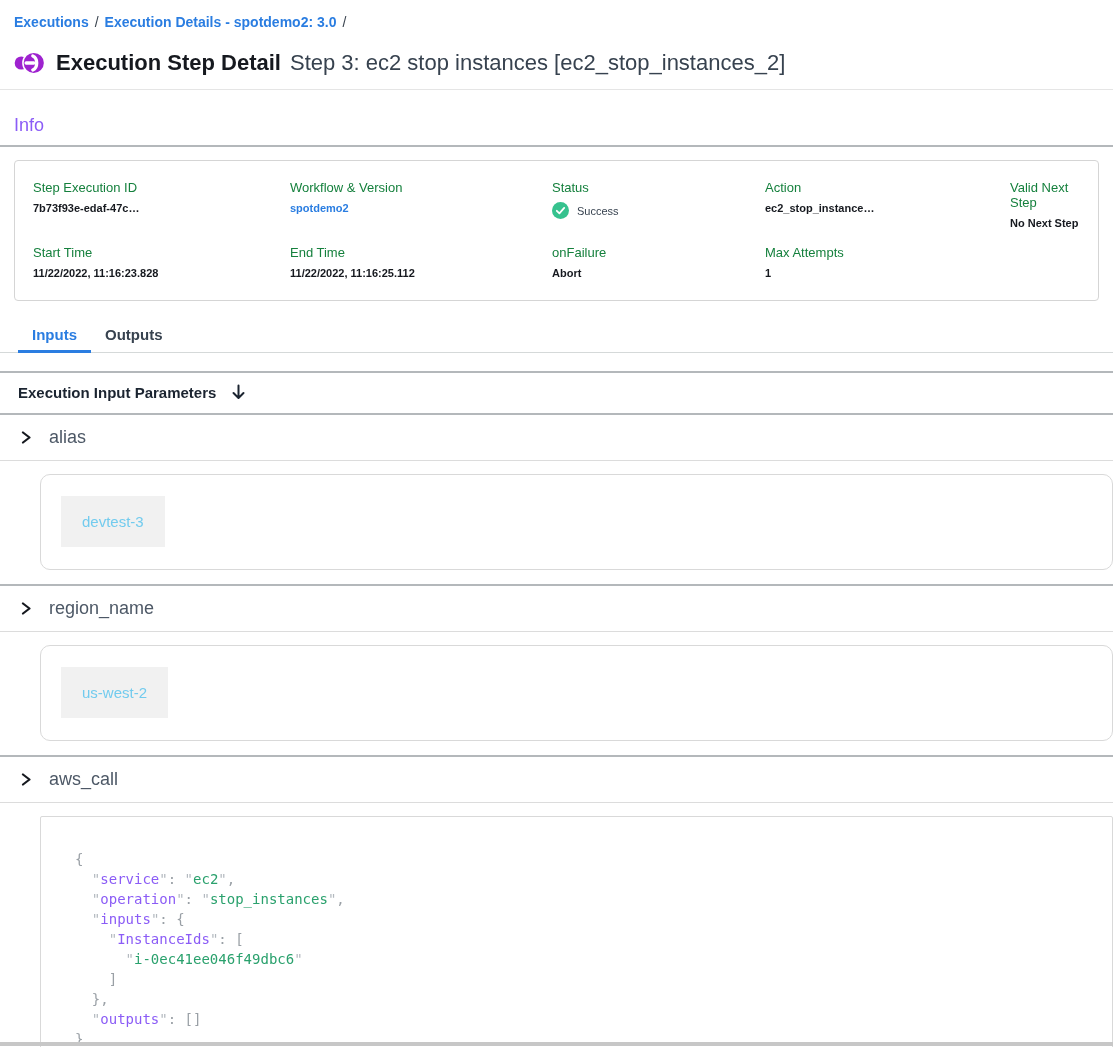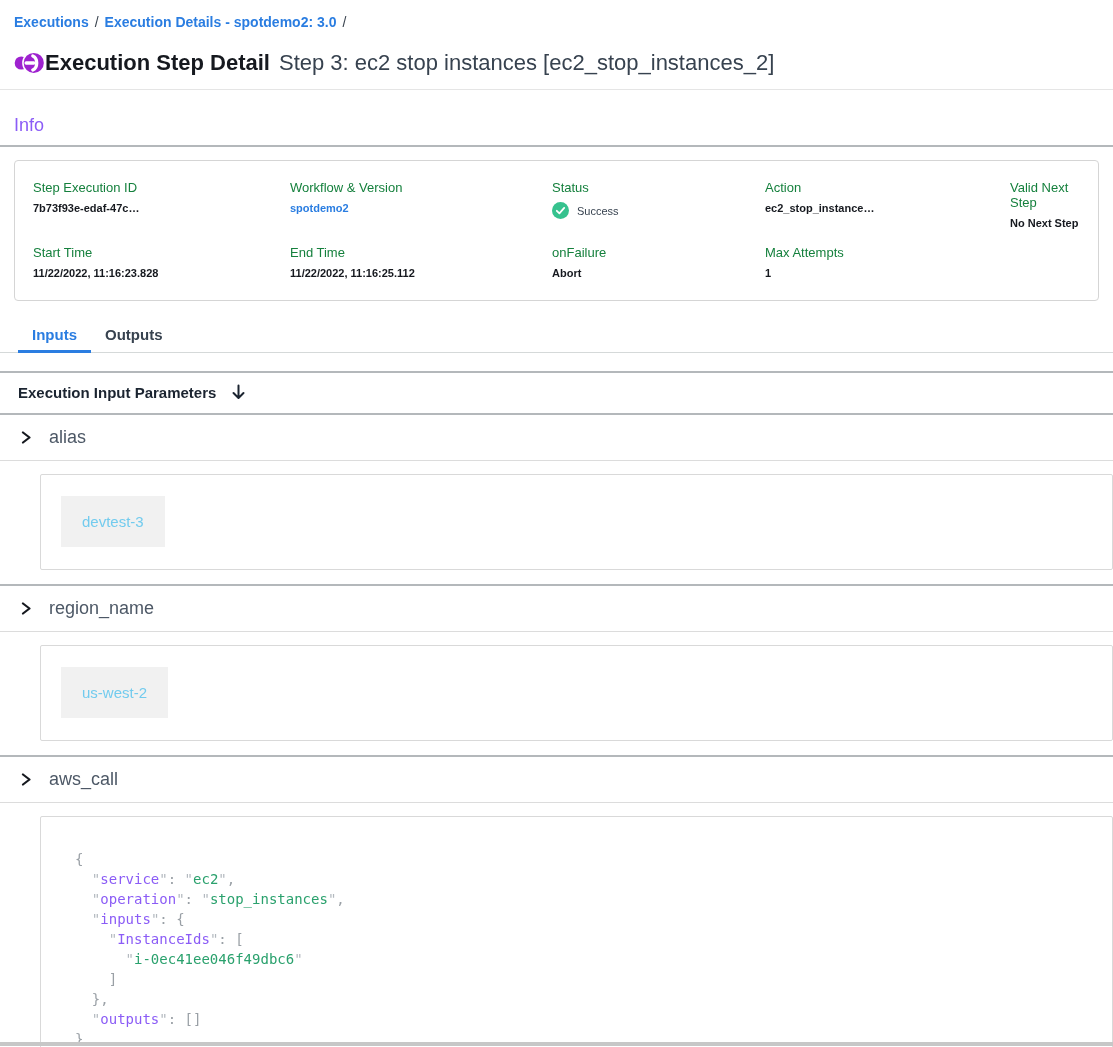--- a/index.html
+++ b/index.html
@@ -6,21 +6,21 @@
   html,body { background:#fff; }
   body { font-family:"Liberation Sans", sans-serif; color:#16191f; }
   .page { position:relative; width:1113px; height:1047px; overflow:hidden; background:#fff; }
 
   
   .breadcrumb { padding:14px 0 0 14px; font-size:14px; }
   .breadcrumb a { color:#2a7de1; text-decoration:none; font-weight:600; cursor:pointer; }
   .crumb-sep { color:#39434e; margin:0 6px; font-weight:400; }
 
   
-  .header { display:flex; align-items:center; margin:17px 0 0 14px; }
+  .header { display:flex; align-items:center; gap:11px; margin:17px 0 0 14px; }
   .logo { flex:0 0 auto; display:block; }
   .title-line { font-size:22px; line-height:30px; white-space:nowrap; }
   .title-main { font-weight:700; color:#16191f; }
   .title-sub { font-weight:400; color:#37424f; margin-left:9px; }
 
   .hr-light { border:none; border-top:1px solid #e5e5e5; margin:11px 0 0 0; }
   .hr-med   { border:none; border-top:2px solid #b4b8bb; }
 
   .info-heading { margin:25px 0 0 14px; font-size:18px; font-weight:400; color:#8b5cf6; }
   .info-rule { margin-top:9px; }
@@ -48,21 +48,21 @@
 
   
   .param-section { border-top:0; }
   .param-section + .param-section { border-top:2px solid #b4b8bb; }
   .section-header { display:flex; align-items:center; padding:12px 0 12px 20px;
                     border-bottom:1px solid #dcdcdc; cursor:pointer; }
   .section-name { font-size:18px; color:#4d5866; margin-left:17px; }
   .chev { display:block; }
 
   .section-body { padding:13px 0 14px 40px; }
-  .value-box { border:1px solid #d9d9d9; border-radius:2px; min-height:96px; padding:21px 20px; }
+  .value-box { border:1px solid #d9d9d9; border-radius:10px; min-height:96px; padding:21px 20px; }
   .chip { display:inline-block; background:#f1f1f1; color:#72cbee; font-size:15px;
           padding:17px 21px; }
 
   
   .code-box { border:1px solid #d9d9d9; border-radius:2px; height:245px;
               padding:32px 0 0 34px; overflow:hidden; }
   .code { font-family:"DejaVu Sans Mono","Liberation Mono",monospace; font-size:14px; line-height:20px; }
   .code-line { white-space:pre; }
   .tk-w { }
   .tk-p { color:#9aa0a6; }

